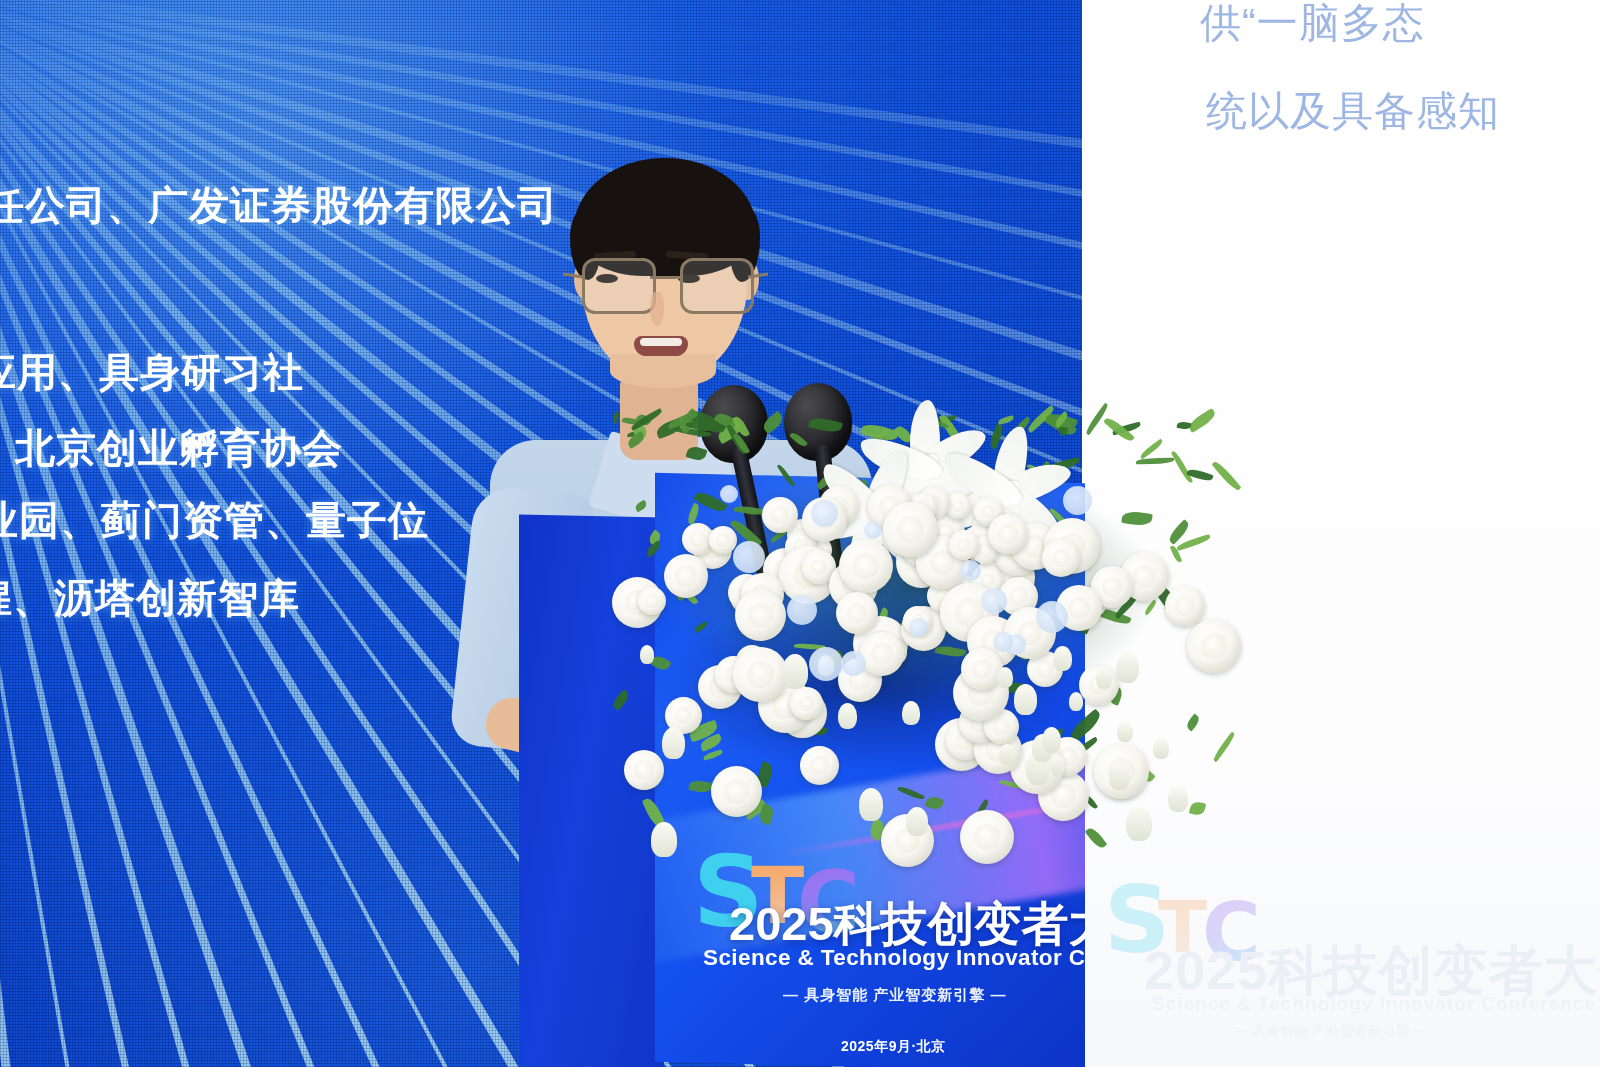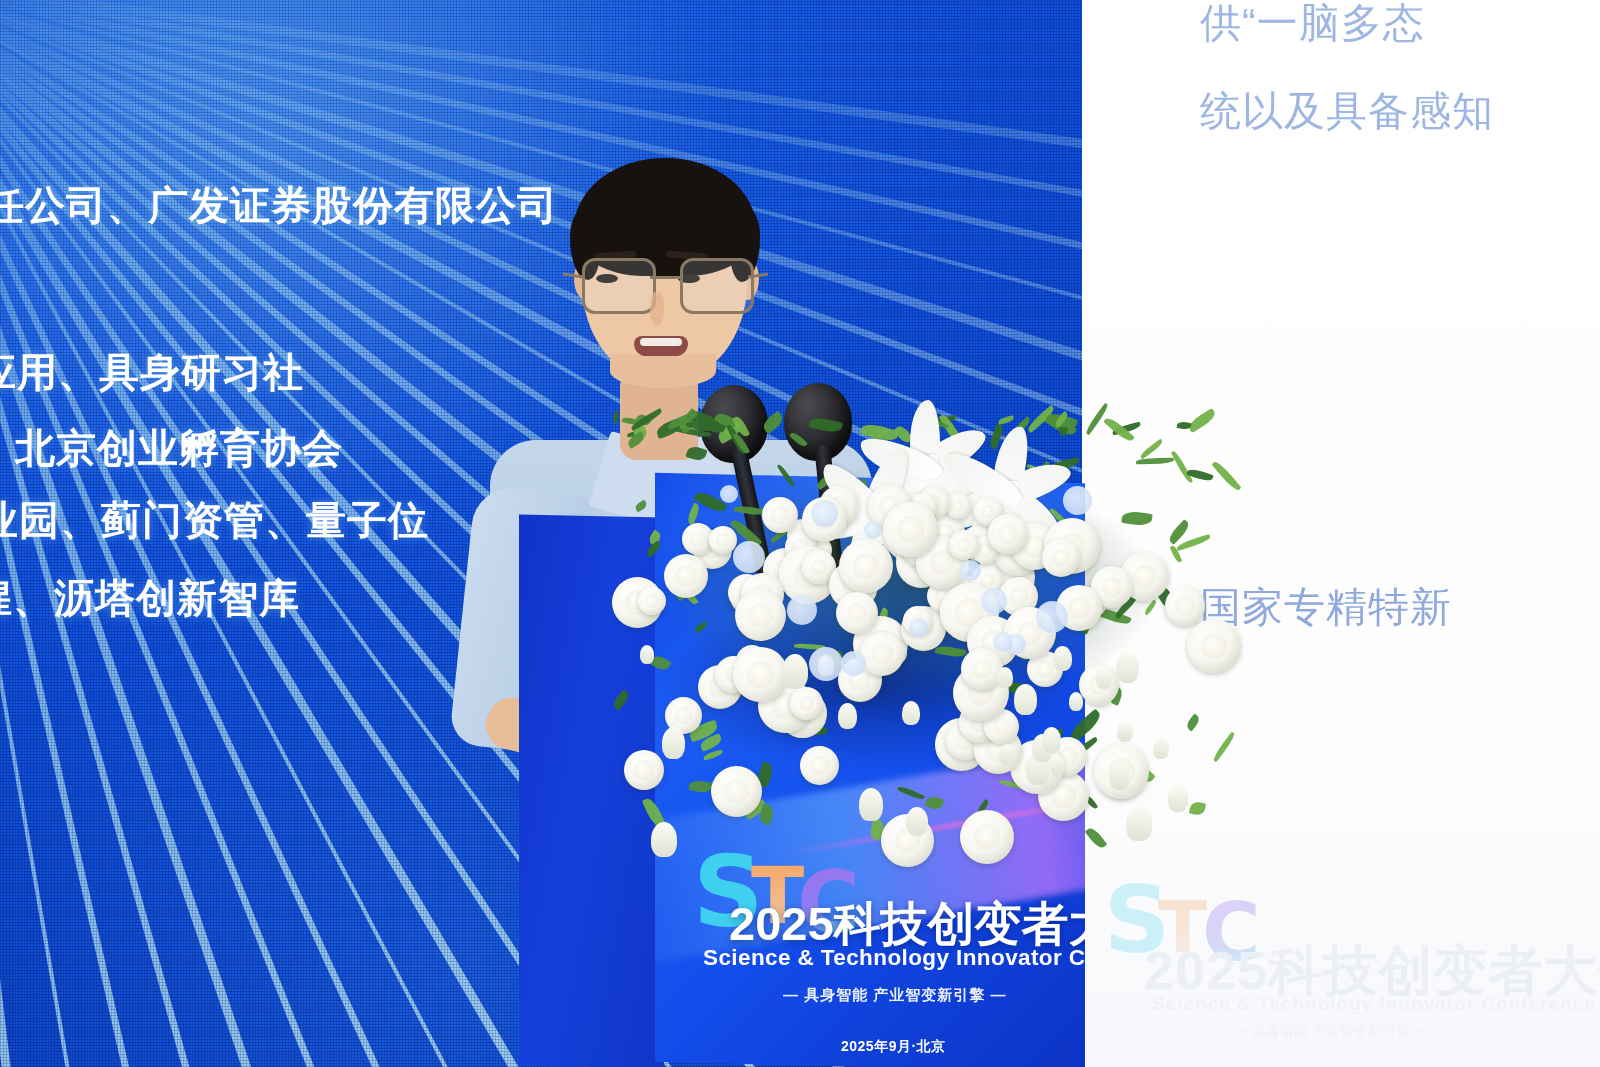--- a/index.html
+++ b/index.html
@@ -47,21 +47,21 @@
   .st2{left:-24px;top:352px;}
   .st3{left:-26px;top:428px;}
   .st4{left:-22px;top:500px;}
   .st5{left:-28px;top:578px;}
 
   
   .white-panel{position:absolute;left:1082px;top:0;width:518px;height:1067px;
     background:linear-gradient(180deg,#ffffff 0%,#fdfdfe 70%,#f7f8fb 100%);overflow:hidden;}
   .wp-text{position:absolute;color:#9db6e4;font-size:41px;font-weight:500;white-space:nowrap;letter-spacing:1px;}
   .wp1{left:118px;top:-4px;}
-  .wp2{left:118px;top:84px;}
+  .wp2{left:124px;top:84px;}
   .wp3{left:118px;top:174px;}
   .wp4{left:118px;top:268px;}
   .wp5{left:118px;top:580px;color:#8fa9dd;}
 
   
   .wm{position:absolute;left:22px;top:875px;width:470px;height:160px;opacity:.30;}
   .wm-cn{position:absolute;left:40px;top:60px;font-size:54px;font-weight:800;color:#cfd6e8;white-space:nowrap;letter-spacing:1px;}
   .wm-en{position:absolute;left:48px;top:118px;font-size:19px;font-weight:700;color:#dde3ef;white-space:nowrap;letter-spacing:1px;}
   .wm-tag{position:absolute;left:130px;top:148px;font-size:14px;font-weight:700;color:#e3e7f1;white-space:nowrap;}
 
@@ -230,21 +230,20 @@
       <div class="st-line st2">应用、具身研习社</div>
       <div class="st-line st3">、北京创业孵育协会</div>
       <div class="st-line st4">业园、蓟门资管、量子位</div>
       <div class="st-line st5">猩、沥塔创新智库</div>
     </div>
   </div>
 
   <div class="white-panel">
     <div class="wp-text wp1">供“一脑多态</div>
     <div class="wp-text wp2">统以及具备感知</div>
-    <div class="wp-text wp5">国家专精特新</div>
 
     <div class="wm">
       <div class="stic" style="position:absolute;left:0;top:0;width:200px;height:120px;">
         <span class="L-S">S</span>
         <span class="L-T">T</span>
         <span class="L-C">C</span>
       </div>
       <div class="wm-cn">2025科技创变者大会</div>
       <div class="wm-en">Science &amp; Technology Innovator Conference</div>
       <div class="wm-tag">— 具身智能 产业智变新引擎 —</div>

